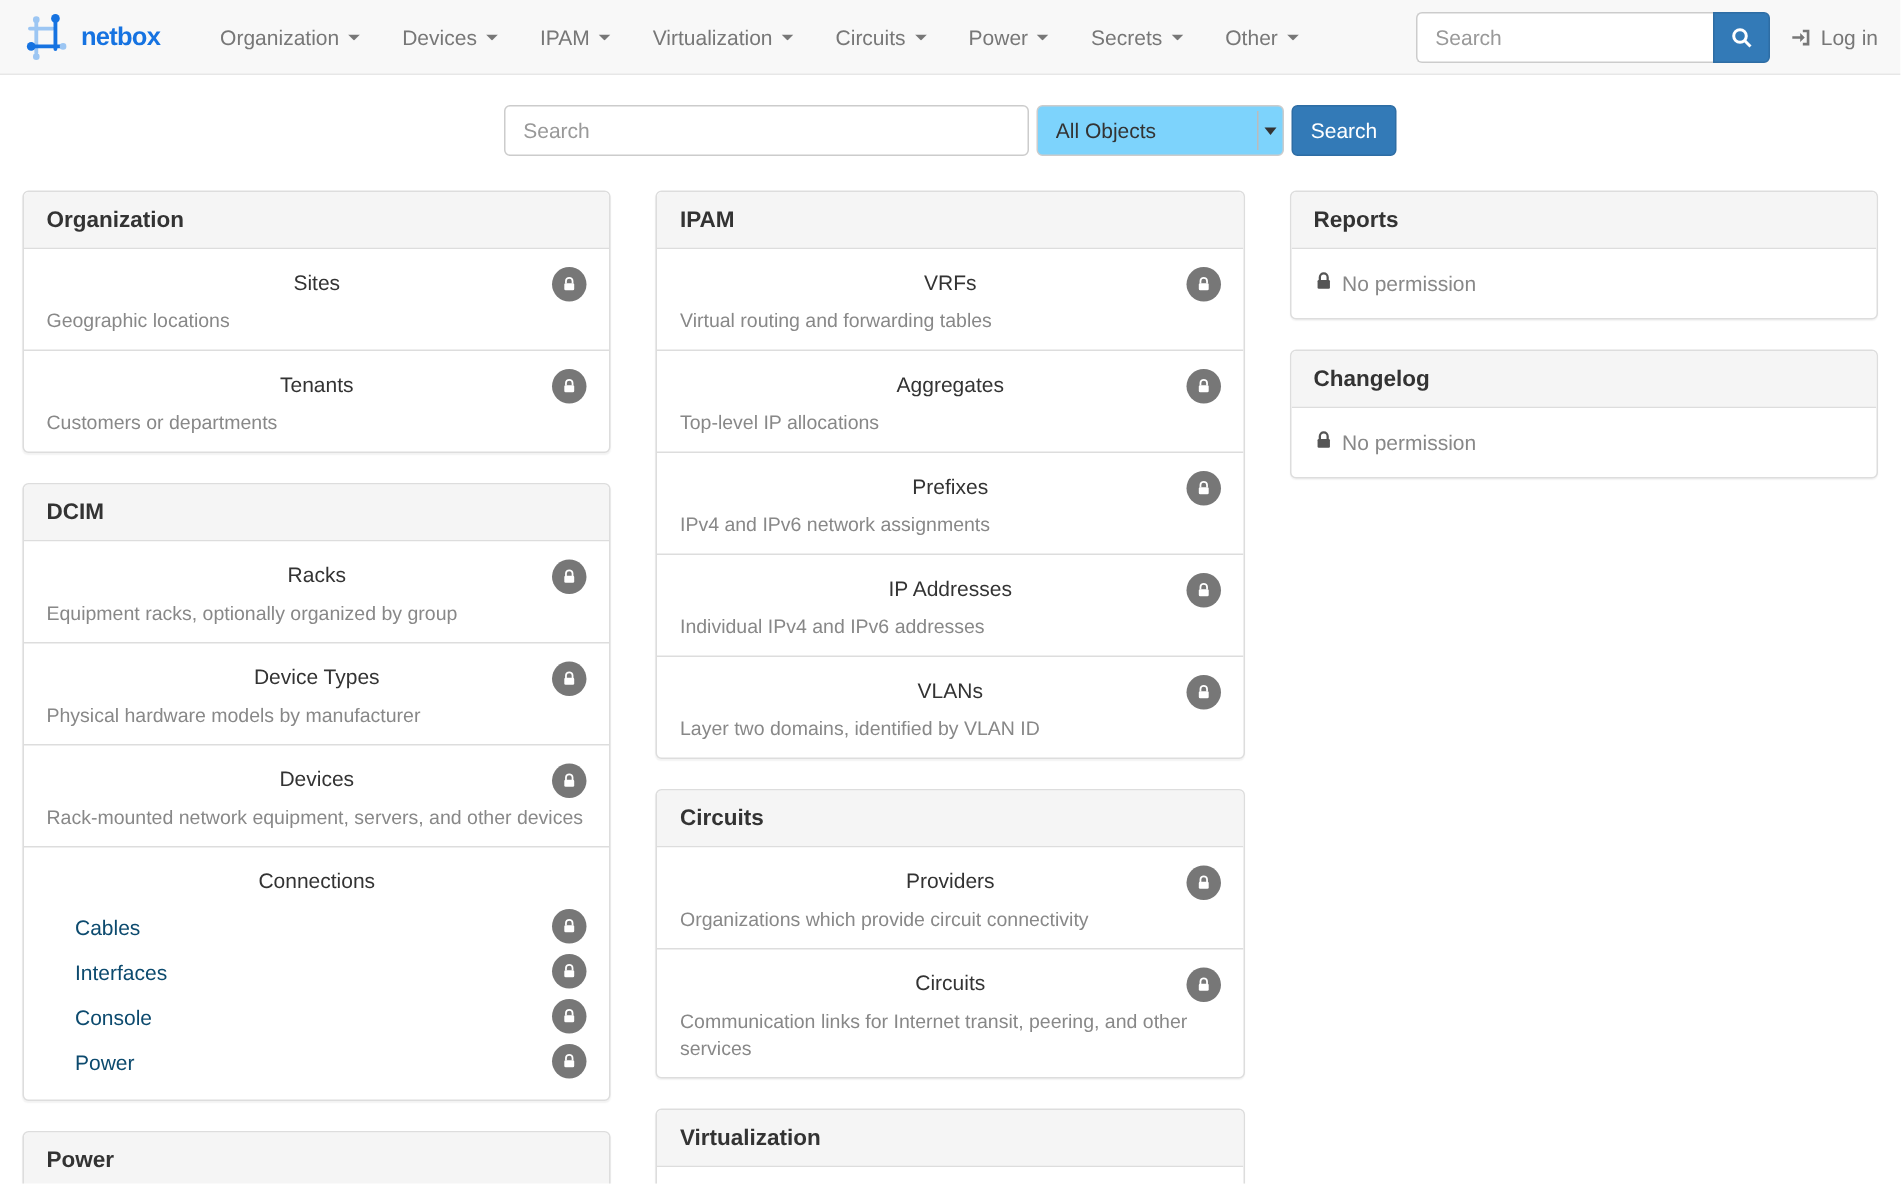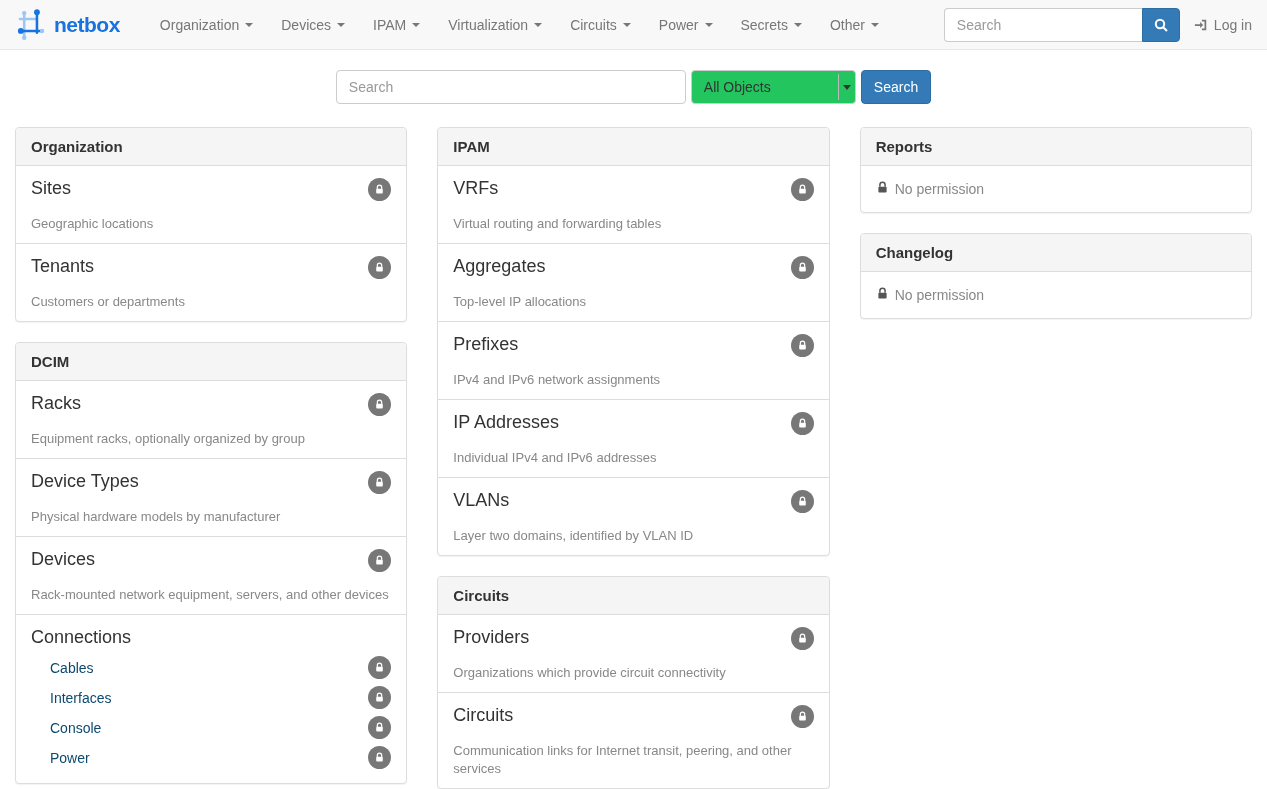--- a/index.html
+++ b/index.html
@@ -3,21 +3,21 @@
 <meta charset="utf-8">
 <style>
   * { margin:0; padding:0; box-sizing:border-box; }
   html,body { width:1267px; height:789px; overflow:hidden; background:#fff;
     font-family:"Liberation Sans","DejaVu Sans",sans-serif; color:#333; }
 
   
   .navbar { height:50px; background:#f8f8f8; border-bottom:1px solid #e7e7e7;
     display:flex; align-items:center; }
   .brand { display:flex; align-items:center; gap:6px; padding:0 12px 0 14px; cursor:pointer; }
-  .brand-text { font-size:21px; font-weight:bold; color:#1673e1; letter-spacing:-0.5px; }
+  .brand-text { font-size:17px; font-weight:bold; color:#1673e1; letter-spacing:-0.5px; }
   .nav-menus { display:flex; align-items:center; height:50px; margin-left:14px; }
   .nav-link { display:flex; align-items:center; gap:6px; padding:0 14px; height:50px;
     font-size:14px; color:#777; cursor:pointer; text-decoration:none; }
   .caret { display:inline-block; width:0; height:0; border-top:4px dashed #777;
     border-left:4px solid transparent; border-right:4px solid transparent; }
   .nav-right { margin-left:auto; display:flex; align-items:center; gap:14px; padding-right:15px; }
   .nav-search { display:flex; }
   .nav-search input { width:198px; height:34px; border:1px solid #ccc; border-right:none;
     border-radius:4px 0 0 4px; padding:6px 12px; font-size:14px; color:#555; outline:none; }
   .nav-search input::placeholder { color:#999; }
@@ -25,42 +25,42 @@
     border-radius:0 4px 4px 0; display:flex; align-items:center; justify-content:center; cursor:pointer; }
   .login { display:flex; align-items:center; gap:6px; font-size:14px; color:#777; cursor:pointer; text-decoration:none; }
 
   
   .search-row { display:flex; justify-content:center; align-items:flex-start; gap:5px; margin:20px 0 23px; }
   .search-row input { width:350px; height:34px; border:1px solid #ccc; border-radius:4px;
     padding:6px 12px; font-size:14px; color:#555; outline:none; }
   .search-row input::placeholder { color:#999; }
   .scope-wrap { position:relative; width:165px; }
   .scope-wrap select { appearance:none; -webkit-appearance:none; width:100%; height:34px;
-    border:1px solid #ccc; border-radius:4px; background:#22c55e; padding:6px 24px 6px 12px;
+    border:1px solid #ccc; border-radius:4px; background:#7dd3fc; padding:6px 24px 6px 12px;
     font-size:14px; color:#333; cursor:pointer; outline:none; }
   .scope-wrap::before { content:""; position:absolute; right:17px; top:4px; bottom:4px;
     width:1px; background:#bbb; pointer-events:none; }
   .scope-wrap::after { content:""; position:absolute; right:5px; top:15px; width:0; height:0;
     border-top:5px solid #333; border-left:4px solid transparent; border-right:4px solid transparent;
     pointer-events:none; }
   .btn-primary { height:34px; padding:6px 12px; background:#337ab7; border:1px solid #2e6da4;
     border-radius:4px; color:#fff; font-size:14px; cursor:pointer; }
 
   
   .content { display:flex; gap:30px; margin:0 15px; align-items:flex-start; }
   .col { flex:1; min-width:0; }
 
   .panel { border:1px solid #ddd; border-radius:4px; margin-bottom:20px; background:#fff;
     box-shadow:0 1px 1px rgba(0,0,0,0.05); overflow:hidden; }
   .panel-heading { background:#f5f5f5; border-bottom:1px solid #ddd; padding:10px 15px;
     font-size:15px; font-weight:bold; color:#333; border-radius:3px 3px 0 0; }
   .panel-item { padding:10px 15px; position:relative; }
   .panel-item + .panel-item { border-top:1px solid #ddd; }
-  .item-title { font-size:18px; color:#333; line-height:25px; }
-  .item-desc { font-size:13px; color:#888; line-height:18px; margin-top:14px; }
+  .item-title { font-size:14px; color:#333; line-height:25px;text-align:center; }
+  .item-desc { font-size:13px; color:#888; line-height:18px; margin-top:4px; }
   .lock-badge { position:absolute; right:15px; top:12px; width:23px; height:23px;
     background:#777; border-radius:50%; display:flex; align-items:center; justify-content:center; }
   .group-children { margin-top:3px; }
   .group-child { position:relative; padding:5px 0 5px 19px; font-size:14px; color:#0c4a6e; line-height:20px; }
   .group-child .lock-badge { top:3px; right:0; }
   .noperm-row { padding:15px; font-size:14px; color:#888; display:flex; align-items:flex-start; gap:6px; }
 </style>
 </head>
 <body>
 

